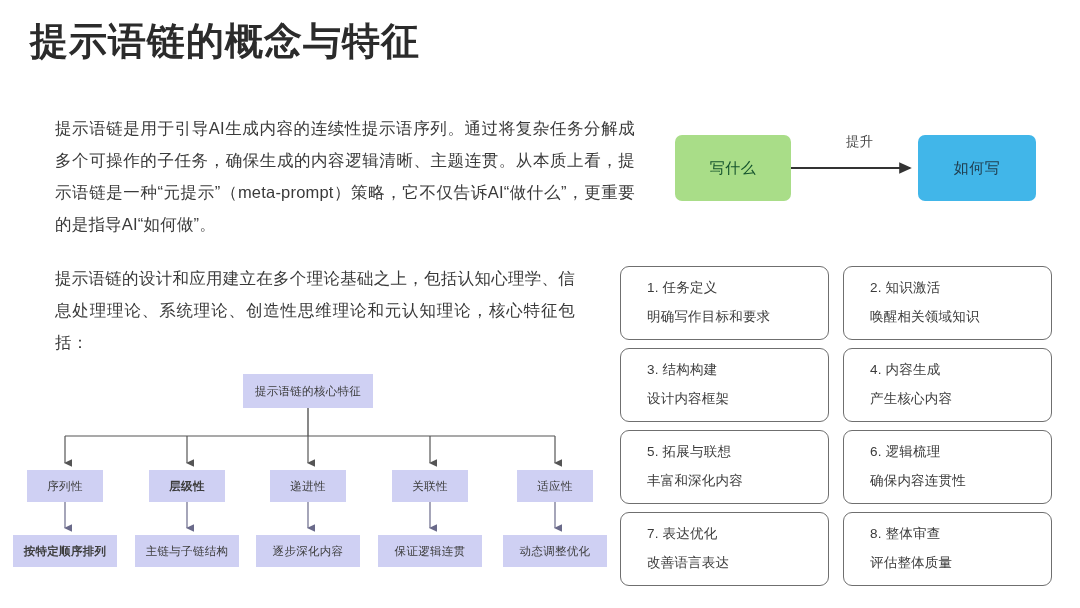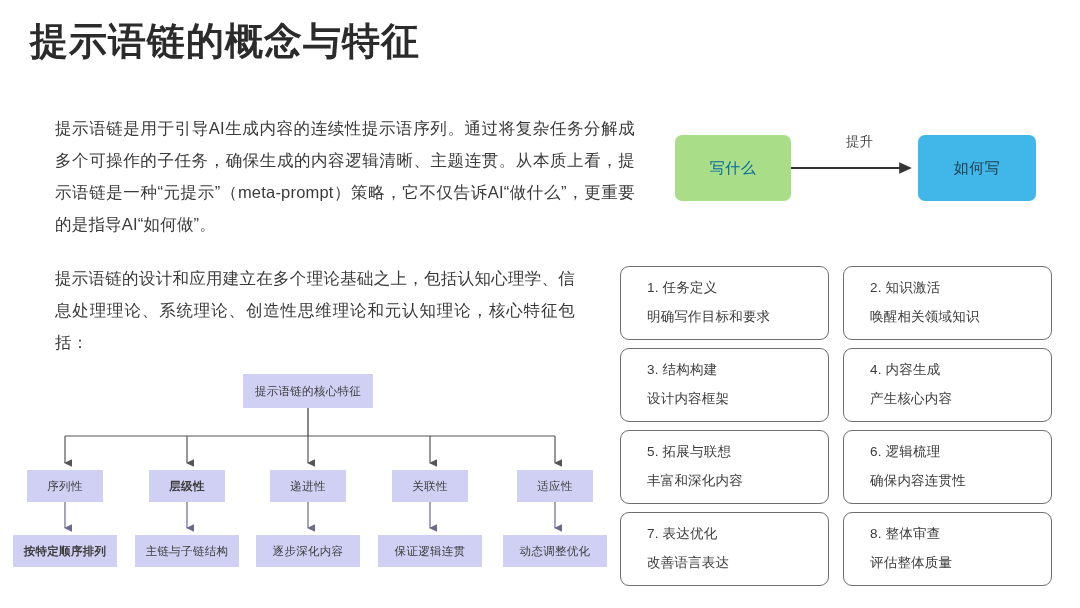--- a/index.html
+++ b/index.html
@@ -57,21 +57,21 @@
     width: 420px;
     height: 110px;
   }
   .flow-box {
     position: absolute;
     border-radius: 7px;
     display: flex;
     align-items: center;
     justify-content: center;
     font-size: 15px;
-    color: #0369a1;
+    color: #14532d;
     letter-spacing: 0.5px;
   }
   #flow-box-write-what {
     left: 25px;
     top: 25px;
     width: 116px;
     height: 66px;
     background: #a9dd88;
   }
   #flow-box-how-to-write {

